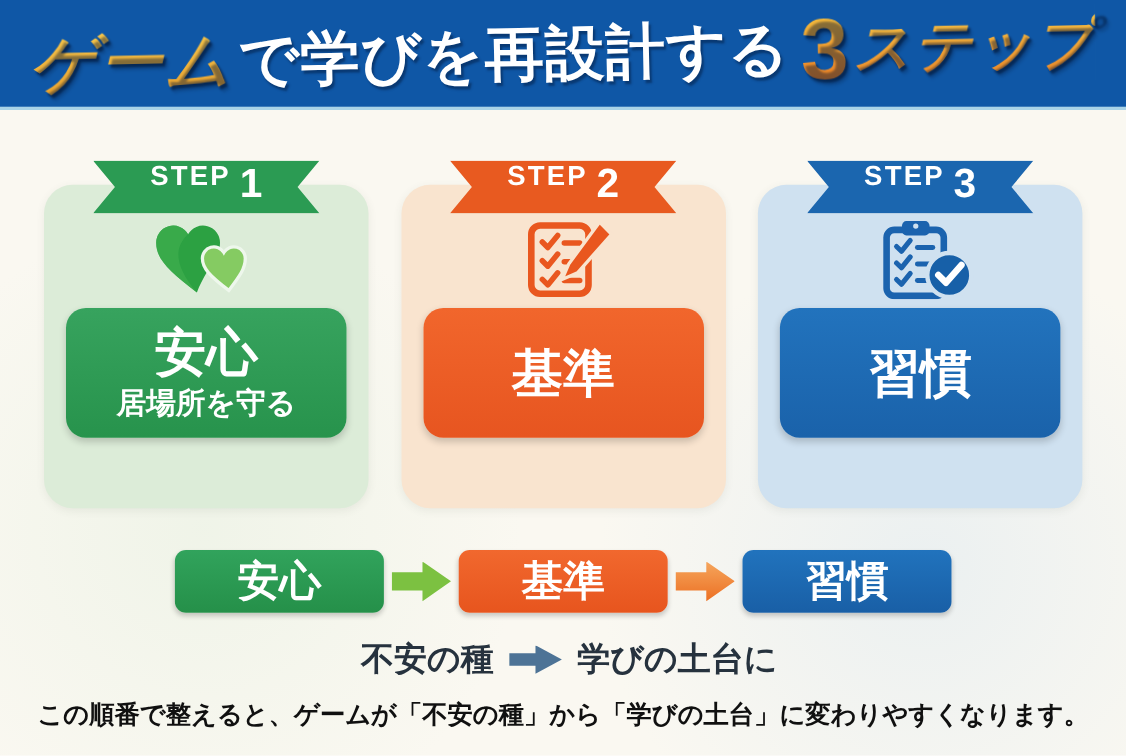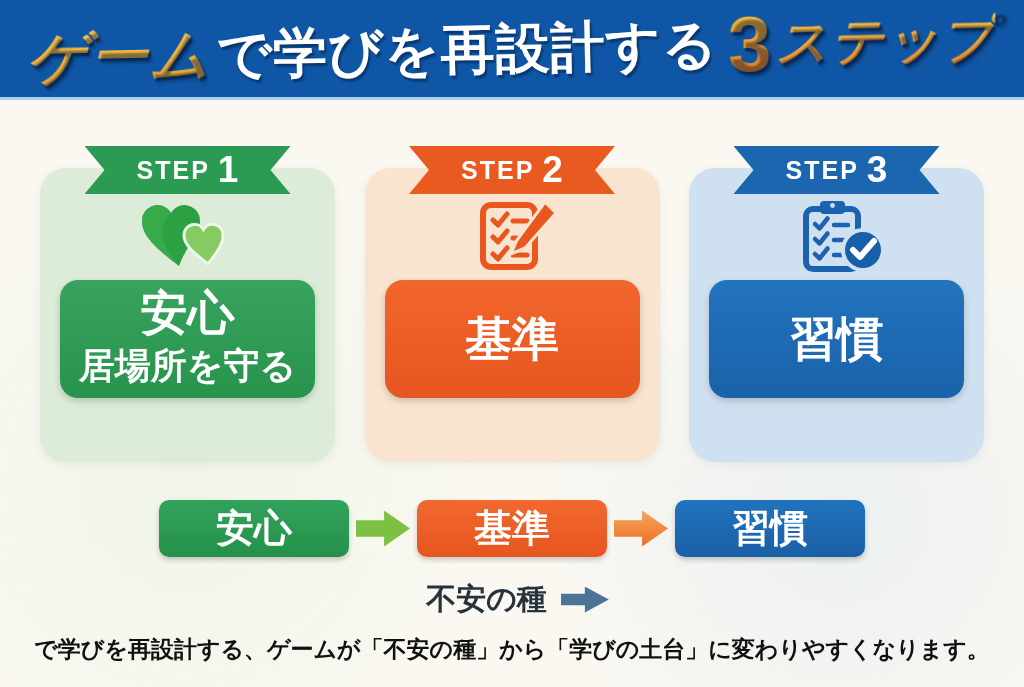--- a/index.html
+++ b/index.html
@@ -52,41 +52,41 @@
     box-shadow:0 2px 8px rgba(60,80,60,.08);
   }
   .card-green  { background:#dcecd8; }
   .card-orange { background:#f9e4cf; }
   .card-blue   { background:#cfe1f0; }
 
   .ribbon {
     position:absolute; top:-22px; left:50%; transform:translateX(-50%);
     width:206px; height:48px;
     clip-path:polygon(0 0, 100% 0, calc(100% - 20px) 50%, 100% 100%, 0 100%, 20px 50%);
-    display:flex; align-items:center; justify-content:center; gap:8px;
+    display:flex; justify-content:center; gap:8px;
     color:#fff; filter:drop-shadow(0 2px 2px rgba(0,0,0,.15));
   }
   .ribbon-green  { background:#2b9b53; }
   .ribbon-orange { background:#e85a20; }
   .ribbon-blue   { background:#1b66af; }
   .ribbon .r-label  { font-size:25px; font-weight:bold; letter-spacing:2px; }
   .ribbon .r-number { font-size:37px; font-weight:bold; }
 
   .icon-wrap { margin-top:32px; height:72px; display:flex; align-items:center; justify-content:center; }
 
   .key-box {
     margin:8px 20px 0; height:118px; border-radius:18px;
     display:flex; flex-direction:column; align-items:center; justify-content:center;
     color:#fff; box-shadow:0 3px 7px rgba(0,0,0,.18);
   }
   .key-green  { background:linear-gradient(180deg,#37a35e,#27934c); }
   .key-orange { background:linear-gradient(180deg,#f1662c,#e75520); }
   .key-blue   { background:linear-gradient(180deg,#2273bd,#1a62aa); }
   .keyword  { font-size:47px; font-weight:bold; line-height:1.1; }
-  .subtitle { font-size:36px; font-weight:bold; margin-top:3px; }
+  .subtitle { font-size:27px; font-weight:bold; margin-top:3px; }
 
   
   .flow {
     margin-top:38px; display:flex; align-items:center; justify-content:center; gap:7px;
   }
   .pill {
     width:190px; height:57px; border-radius:10px;
     display:flex; align-items:center; justify-content:center;
     color:#fff; font-size:38px; font-weight:bold;
     box-shadow:0 3px 5px rgba(0,0,0,.2);
@@ -203,17 +203,18 @@
     <div class="pill pill-green">安心</div>
     <div class="block-arrow arrow-green"></div>
     <div class="pill pill-orange">基準</div>
     <div class="block-arrow arrow-orange"></div>
     <div class="pill pill-blue">習慣</div>
   </div>
 
   <div class="transform-row">
     <span>不安の種</span>
     <span class="nav-arrow"></span>
-  </div>
-
-  <div class="footer">で学びを再設計する、ゲームが「不安の種」から「学びの土台」に変わりやすくなります。</div>
+    <span>学びの土台に</span>
+  </div>
+
+  <div class="footer">この順番で整えると、ゲームが「不安の種」から「学びの土台」に変わりやすくなります。</div>
 
 </div>
 
 </body></html>

